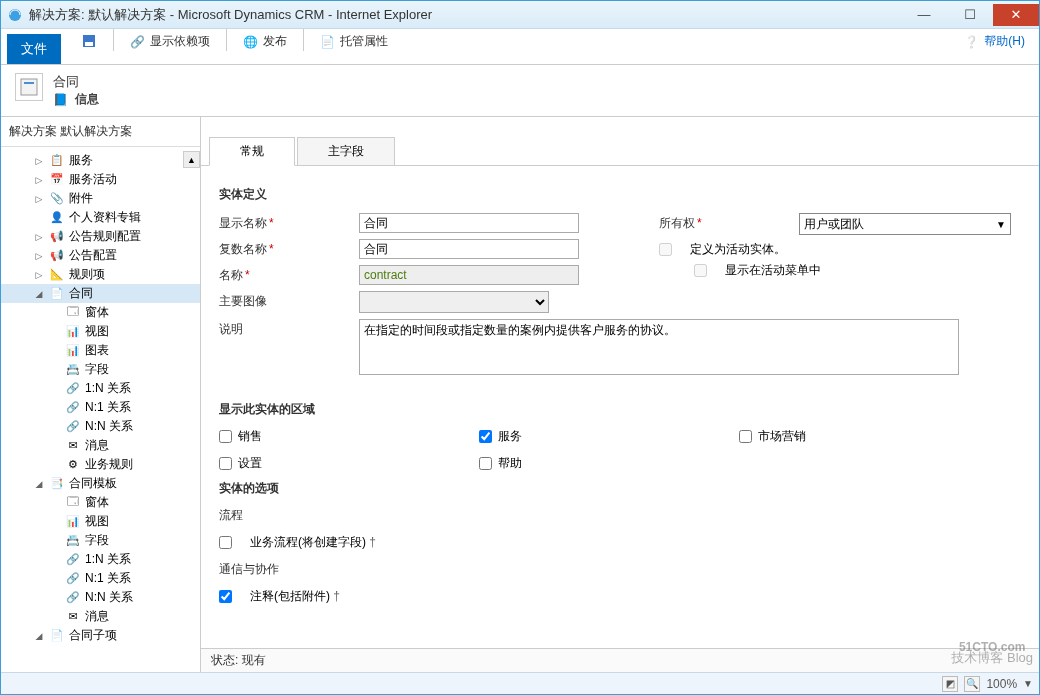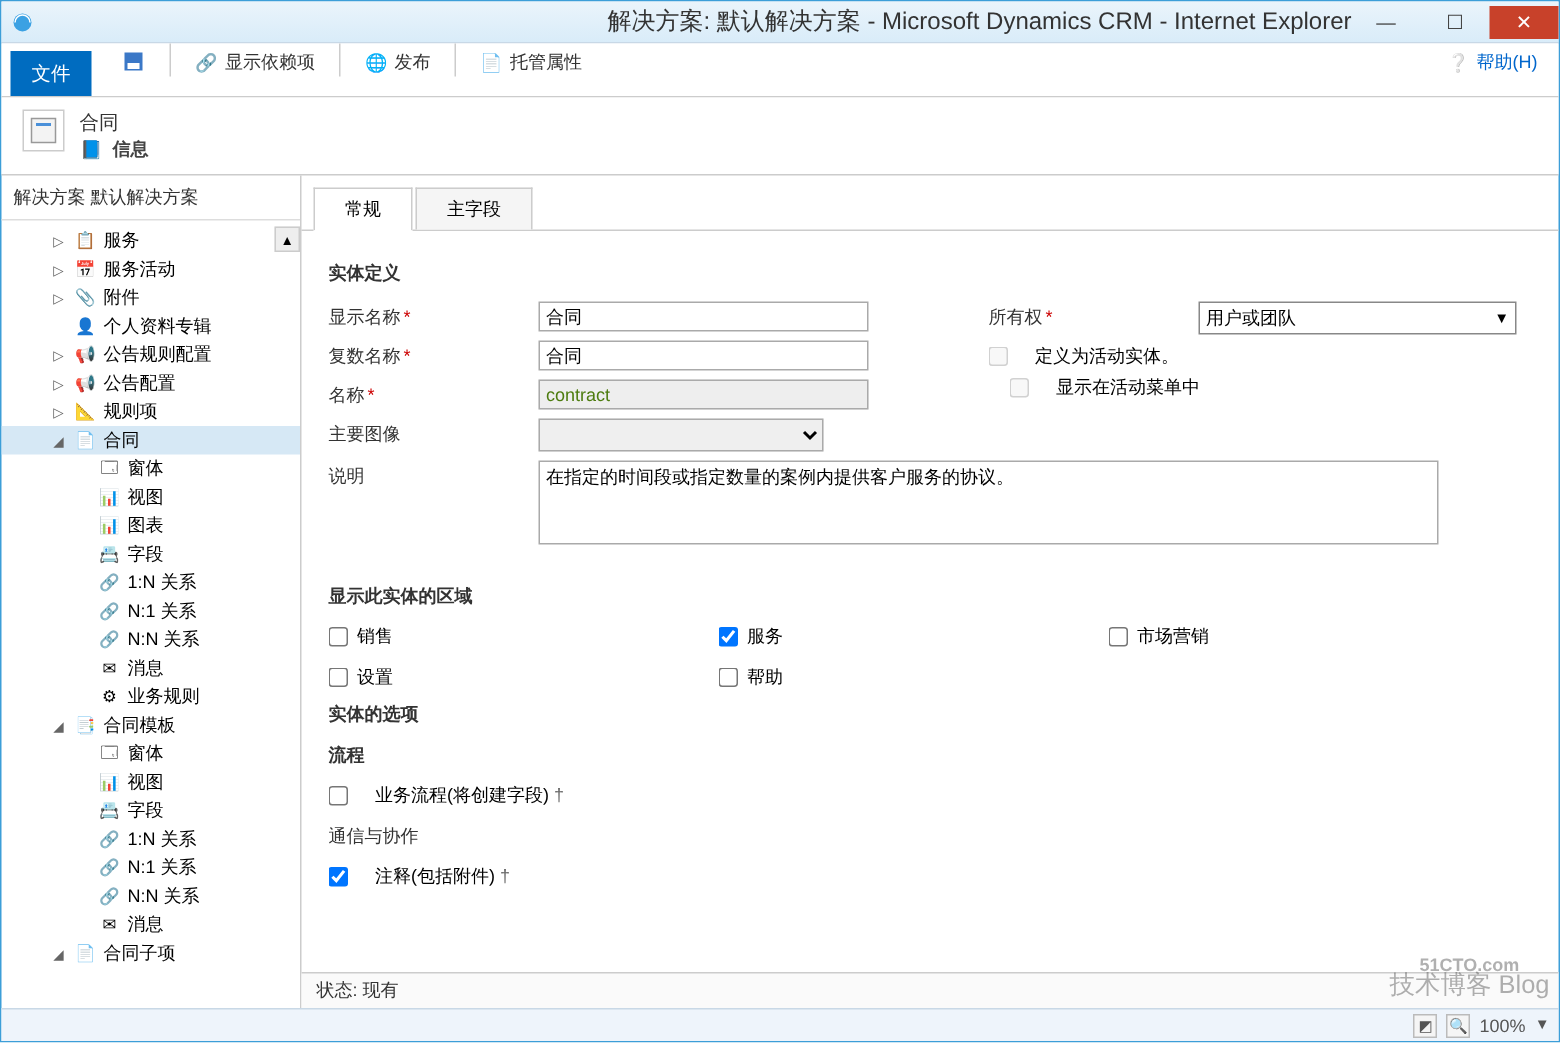--- a/index.html
+++ b/index.html
@@ -1,20 +1,20 @@
 <!DOCTYPE html>
 <html><head>
 <meta charset="utf-8">
 <style>
 *{box-sizing:border-box;margin:0;padding:0;font-family:"Microsoft YaHei","Segoe UI",sans-serif;font-size:12px}
 body{background:#fff;overflow:hidden}
 .window{width:1040px;height:695px;border:1px solid #3c9ed8;display:flex;flex-direction:column;position:relative}
 .titlebar{height:28px;background:linear-gradient(#eaf4fb,#d9ecf9);display:flex;align-items:center;border-bottom:1px solid #c8d8e6}
 .titlebar .ie-icon{width:16px;height:16px;margin:0 6px;display:inline-flex;align-items:center;justify-content:center}
-.title-text{flex:1;text-align:right;color:#333;font-size:16px}
+.title-text{flex:1;text-align:left;color:#333;font-size:13px}
 .win-controls{display:flex}
 .win-btn{width:46px;height:22px;display:flex;align-items:center;justify-content:center;color:#444;font-size:13px}
 .win-btn.close{background:#c8412a;color:#fff;width:46px}
 .ribbon{height:36px;background:#fff;border-bottom:1px solid #ccc;display:flex;align-items:flex-start;padding:0 6px;gap:8px}
 .file-tab{background:#006cc0;color:#fff;padding:6px 14px;font-size:13px;margin-right:6px;margin-top:6px;height:30px;align-self:flex-end}
 .rb-item{display:flex;align-items:center;gap:4px;padding:4px 6px;color:#333;cursor:pointer}
 .rb-sep{width:1px;height:22px;background:#ccc;margin:0 2px}
 .rb-spacer{flex:1}
 .help{color:#0066cc;display:flex;align-items:center;gap:4px;padding:4px 8px}
 .icon{display:inline-flex;width:16px;height:16px;align-items:center;justify-content:center}
@@ -28,45 +28,45 @@
 .tree{flex:1;overflow:auto;padding:4px 0}
 .tree-inner{position:relative}
 .tree .sb-up{position:absolute;right:0;top:0;width:17px;height:17px;background:#eee;border:1px solid #ccc;display:flex;align-items:center;justify-content:center;font-size:9px}
 .node{display:flex;align-items:center;padding:1px 4px;gap:4px;white-space:nowrap;cursor:pointer}
 .node.selected{background:#d6e8f5}
 .exp{width:12px;height:12px;display:inline-flex;align-items:center;justify-content:center;color:#666;font-size:9px}
 .nic{width:16px;height:16px;display:inline-flex;align-items:center;justify-content:center;font-size:11px}
 .ind1{padding-left:32px}.ind2{padding-left:48px}
 .main{flex:1;display:flex;flex-direction:column;min-height:0}
 .tabs{display:flex;border-bottom:1px solid #ccc;padding-left:8px}
-.tab{padding:5px 20px;border:1px solid #ccc;border-bottom:none;background:#f5f5f5;margin-right:2px;cursor:pointer;margin-top:8px}
+.tab{padding:5px 30px;border:1px solid #ccc;border-bottom:none;background:#f5f5f5;margin-right:2px;cursor:pointer;margin-top:20px}
 .tab.active{background:#fff;border-bottom:1px solid #fff;margin-bottom:-1px}
 .form-area{flex:1;overflow:auto;padding:14px 18px;position:relative}
 .sec-h{font-weight:600;color:#333;margin:6px 0 10px}
 .row{display:flex;margin-bottom:6px;align-items:flex-start}
 .lblcol{width:140px;color:#333;padding-top:2px}
 .req{color:#c00;margin-left:2px}
 .fld{width:220px}
 input[type=text],select,textarea{border:1px solid #aaa;padding:2px 4px;font-size:12px;width:100%}
 input[disabled]{background:#eee;color:#4d7c0f}
 textarea{height:56px;resize:none;width:600px}
 .col2{display:flex;gap:40px}
 .left-block{width:400px}
 .right-block{flex:1}
 .cbx{display:flex;align-items:center;gap:18px;margin-bottom:4px}
 .cbx input{width:13px;height:13px}
-.cbx.indent{margin-left:14px}
+.cbx.indent{margin-left:35px}
 .areas{display:flex;flex-wrap:wrap;gap:10px 140px;margin:8px 0}
 .area-item{display:flex;align-items:center;gap:6px;width:120px}
 .locked::after{content:" †";color:#666}
 .status{height:24px;border-top:1px solid #ccc;padding:4px 10px;color:#333;display:flex;align-items:center;background:#fafafa}
 .ie-status{height:22px;background:#eef4fb;border-top:1px solid #c8d8e6;display:flex;align-items:center;justify-content:flex-end;padding:0 6px;gap:6px;font-size:11px;color:#555}
 .zoom-btn{width:16px;height:16px;border:1px solid #bbb;background:#f5f5f5;display:flex;align-items:center;justify-content:center;font-size:10px}
 .watermark{position:absolute;right:6px;bottom:30px;font-family:Arial;font-weight:bold;color:rgba(80,80,80,.45);font-size:28px;text-align:center;pointer-events:none;line-height:.9}
-.watermark .sub{font-size:17px;font-weight:normal}
+.watermark .sub{font-size:13px;font-weight:normal}
 .sel-row{display:flex;gap:10px;align-items:center}
 .ownership-select{border:1px solid #888;width:212px;height:22px;display:flex;align-items:center;justify-content:space-between;padding:0 4px}
 .chev{font-size:10px}
 </style>
 </head>
 <body>
 
 <div class="window">
   <div class="titlebar">
     <span class="ie-icon">
@@ -342,21 +342,21 @@
               <input type="checkbox" style="">
               <span>设置</span>
             </div>
           <div class="area-item">
               <input type="checkbox" style="">
               <span>帮助</span>
             </div>
         </div>
 
         <div class="sec-h">实体的选项</div>
-        <div class="sec-h" style="font-weight:bold">流程</div>
+        <div class="sec-h" style="font-weight:normal">流程</div>
         <div class="cbx">
             <input type="checkbox" style="">
             <span class="locked">业务流程(将创建字段)</span>
           </div>
 
         <div class="sec-h" style="font-weight:normal;margin-top:10px">通信与协作</div>
         <div class="cbx">
             <input type="checkbox" checked="" style="">
             <span class="locked">注释(包括附件)</span>
           </div>

